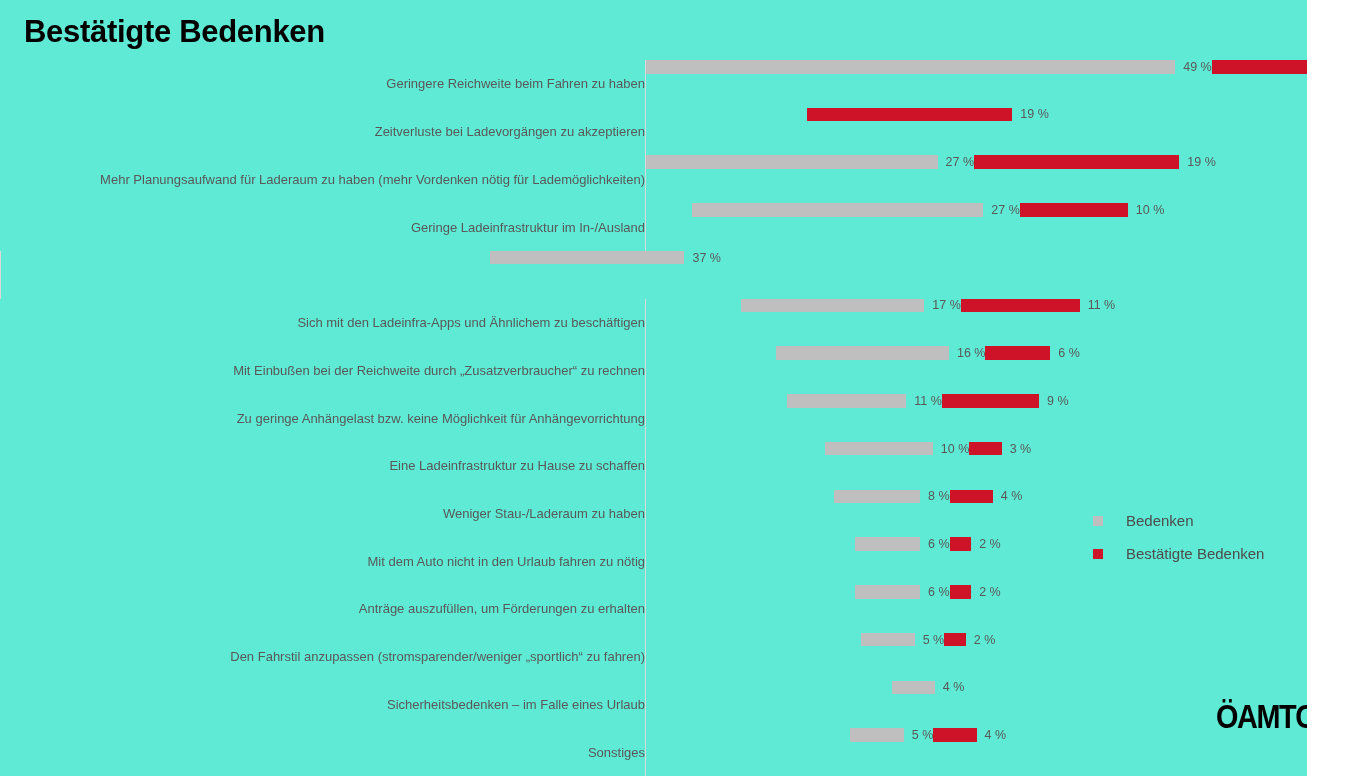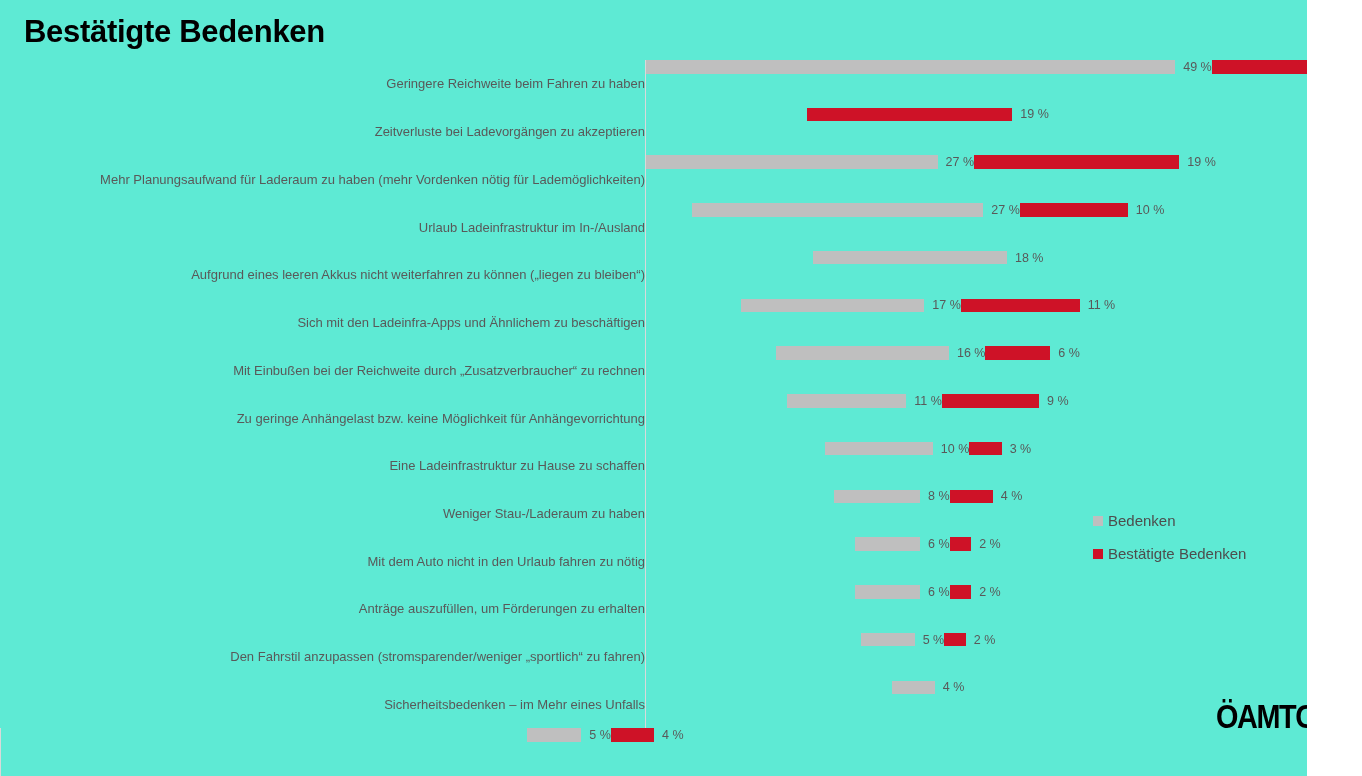--- a/index.html
+++ b/index.html
@@ -61,21 +61,21 @@
     position: absolute;
     left: 1093px;
     top: 512px;
     display: flex;
     flex-direction: column;
     gap: 16px;
   }
   .legend-item {
     display: flex;
     align-items: center;
-    gap: 5px;
+    gap: 23px;
     font-size: 15px;
     color: #4d4d4d;
     white-space: nowrap;
   }
   .swatch { width: 10px; height: 10px; flex: none; }
   .logo {
     position: absolute;
     left: 1216px;
     top: 697px;
     font-size: 31px;
@@ -122,38 +122,37 @@
             <div class="bar" style="width: 291.6px; background: rgb(191, 191, 191);"></div>
             <span class="val">27 %</span>
           </div>
           <div class="barline">
             <div class="bar" style="width: 205.2px; background: rgb(206, 18, 39);"></div>
             <span class="val">19 %</span>
           </div>
         </div>
       </div>
       <div class="row">
-        <div class="cat">Urlaub Ladeinfrastruktur im In-/Ausland</div>
+        <div class="cat">Geringe Ladeinfrastruktur im In-/Ausland</div>
         <div class="bars">
           <div class="barline">
             <div class="bar" style="width: 291.6px; background: rgb(191, 191, 191);"></div>
             <span class="val">27 %</span>
           </div>
           <div class="barline">
             <div class="bar" style="width: 108px; background: rgb(206, 18, 39);"></div>
             <span class="val">10 %</span>
           </div>
         </div>
       </div>
       <div class="row">
-        <div class="cat">Aufgrund eines leeren Akkus nicht weiterfahren zu können („liegen zu bleiben“)</div>
         <div class="bars">
           <div class="barline">
             <div class="bar" style="width: 194.4px; background: rgb(191, 191, 191);"></div>
-            <span class="val">18 %</span>
+            <span class="val">37 %</span>
           </div>
           <div class="barline"></div>
         </div>
       </div>
       <div class="row">
         <div class="cat">Sich mit den Ladeinfra-Apps und Ähnlichem zu beschäftigen</div>
         <div class="bars">
           <div class="barline">
             <div class="bar" style="width: 183.6px; background: rgb(191, 191, 191);"></div>
             <span class="val">17 %</span>
@@ -249,30 +248,31 @@
             <div class="bar" style="width: 54px; background: rgb(191, 191, 191);"></div>
             <span class="val">5 %</span>
           </div>
           <div class="barline">
             <div class="bar" style="width: 21.6px; background: rgb(206, 18, 39);"></div>
             <span class="val">2 %</span>
           </div>
         </div>
       </div>
       <div class="row">
-        <div class="cat">Sicherheitsbedenken – im Mehr eines Unfalls</div>
+        <div class="cat">Sicherheitsbedenken – im Falle eines Urlaub</div>
         <div class="bars">
           <div class="barline">
             <div class="bar" style="width: 43.2px; background: rgb(191, 191, 191);"></div>
             <span class="val">4 %</span>
           </div>
           <div class="barline"></div>
         </div>
       </div>
       <div class="row">
+        <div class="cat">Sonstiges</div>
         <div class="bars">
           <div class="barline">
             <div class="bar" style="width: 54px; background: rgb(191, 191, 191);"></div>
             <span class="val">5 %</span>
           </div>
           <div class="barline">
             <div class="bar" style="width: 43.2px; background: rgb(206, 18, 39);"></div>
             <span class="val">4 %</span>
           </div>
         </div>

